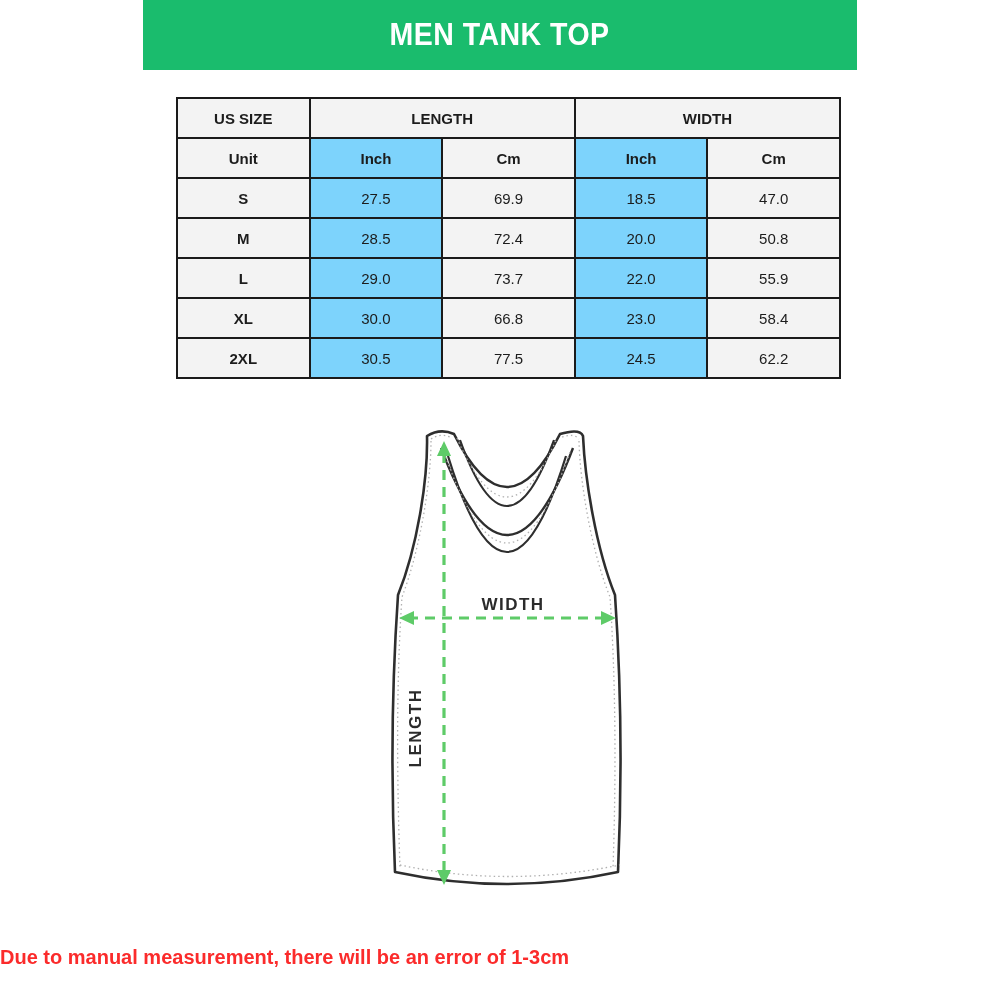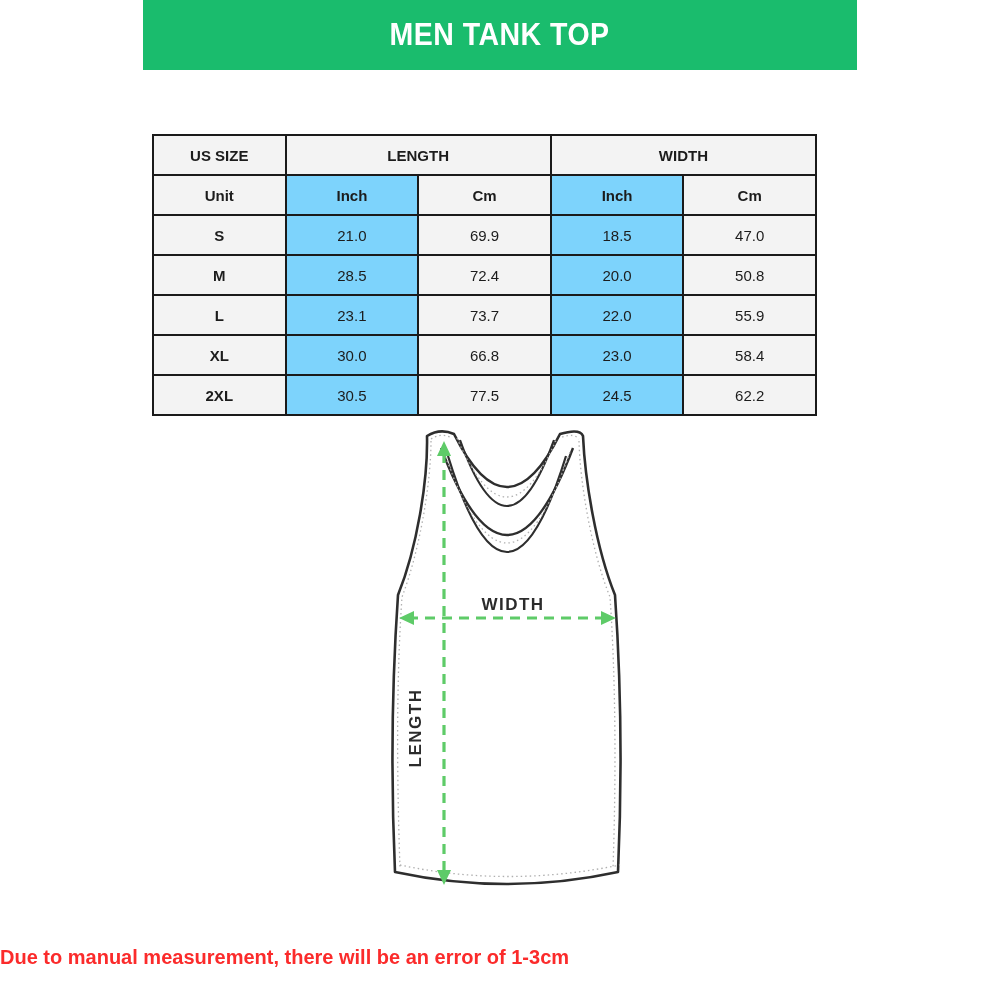--- a/index.html
+++ b/index.html
@@ -7,21 +7,21 @@
     font-family: "Liberation Sans", sans-serif; }
   .page { position: relative; width: 1000px; height: 1000px; background: #ffffff; overflow: hidden; padding-left: 48px; }
 
   
   .banner { position: absolute; left: 143px; top: 0; width: 714px; height: 70px;
     background: #1abc6d; display: flex; align-items: center; justify-content: center; }
   .banner-title { color: #ffffff; font-size: 31px; font-weight: 800;
     letter-spacing: 0.5px; transform: scaleX(0.92); white-space: nowrap; }
 
   
-  .chart-wrap { position: absolute; left: 152px; top: 97px; width: 665px; margin-top: 37px; }
+  .chart-wrap { position: absolute; left: 176px; top: 97px; width: 665px; }
   table.size-chart { width: 100%; border-collapse: collapse; table-layout: fixed;
     border: 2px solid #1a1a1a; }
   table.size-chart td, table.size-chart th { border: 2px solid #1a1a1a; height: 40px;
     text-align: center; vertical-align: middle; font-size: 15px; color: #1c1c1c;
     background: #7dd3fc; padding: 0; }
   .cell-gray { background: #f3f3f3 !important; }
   .cell-bold { font-weight: 700; }
   .cell-num { font-weight: 400; font-size: 16px; color: #2a2a2a; }
 
   
@@ -57,35 +57,35 @@
         </tr>
         <tr>
           <td class="cell-gray cell-bold">Unit</td>
           <td class="cell-bold">Inch</td>
           <td class="cell-gray cell-bold">Cm</td>
           <td class="cell-bold">Inch</td>
           <td class="cell-gray cell-bold">Cm</td>
         </tr>
         <tr>
           <td class="cell-gray cell-bold">S</td>
-          <td class="cell-num">21.0</td>
+          <td class="cell-num">27.5</td>
           <td class="cell-gray cell-num">69.9</td>
           <td class="cell-num">18.5</td>
           <td class="cell-gray cell-num">47.0</td>
         </tr>
         <tr>
           <td class="cell-gray cell-bold">M</td>
           <td class="cell-num">28.5</td>
           <td class="cell-gray cell-num">72.4</td>
           <td class="cell-num">20.0</td>
           <td class="cell-gray cell-num">50.8</td>
         </tr>
         <tr>
           <td class="cell-gray cell-bold">L</td>
-          <td class="cell-num">23.1</td>
+          <td class="cell-num">29.0</td>
           <td class="cell-gray cell-num">73.7</td>
           <td class="cell-num">22.0</td>
           <td class="cell-gray cell-num">55.9</td>
         </tr>
         <tr>
           <td class="cell-gray cell-bold">XL</td>
           <td class="cell-num">30.0</td>
           <td class="cell-gray cell-num">66.8</td>
           <td class="cell-num">23.0</td>
           <td class="cell-gray cell-num">58.4</td>

